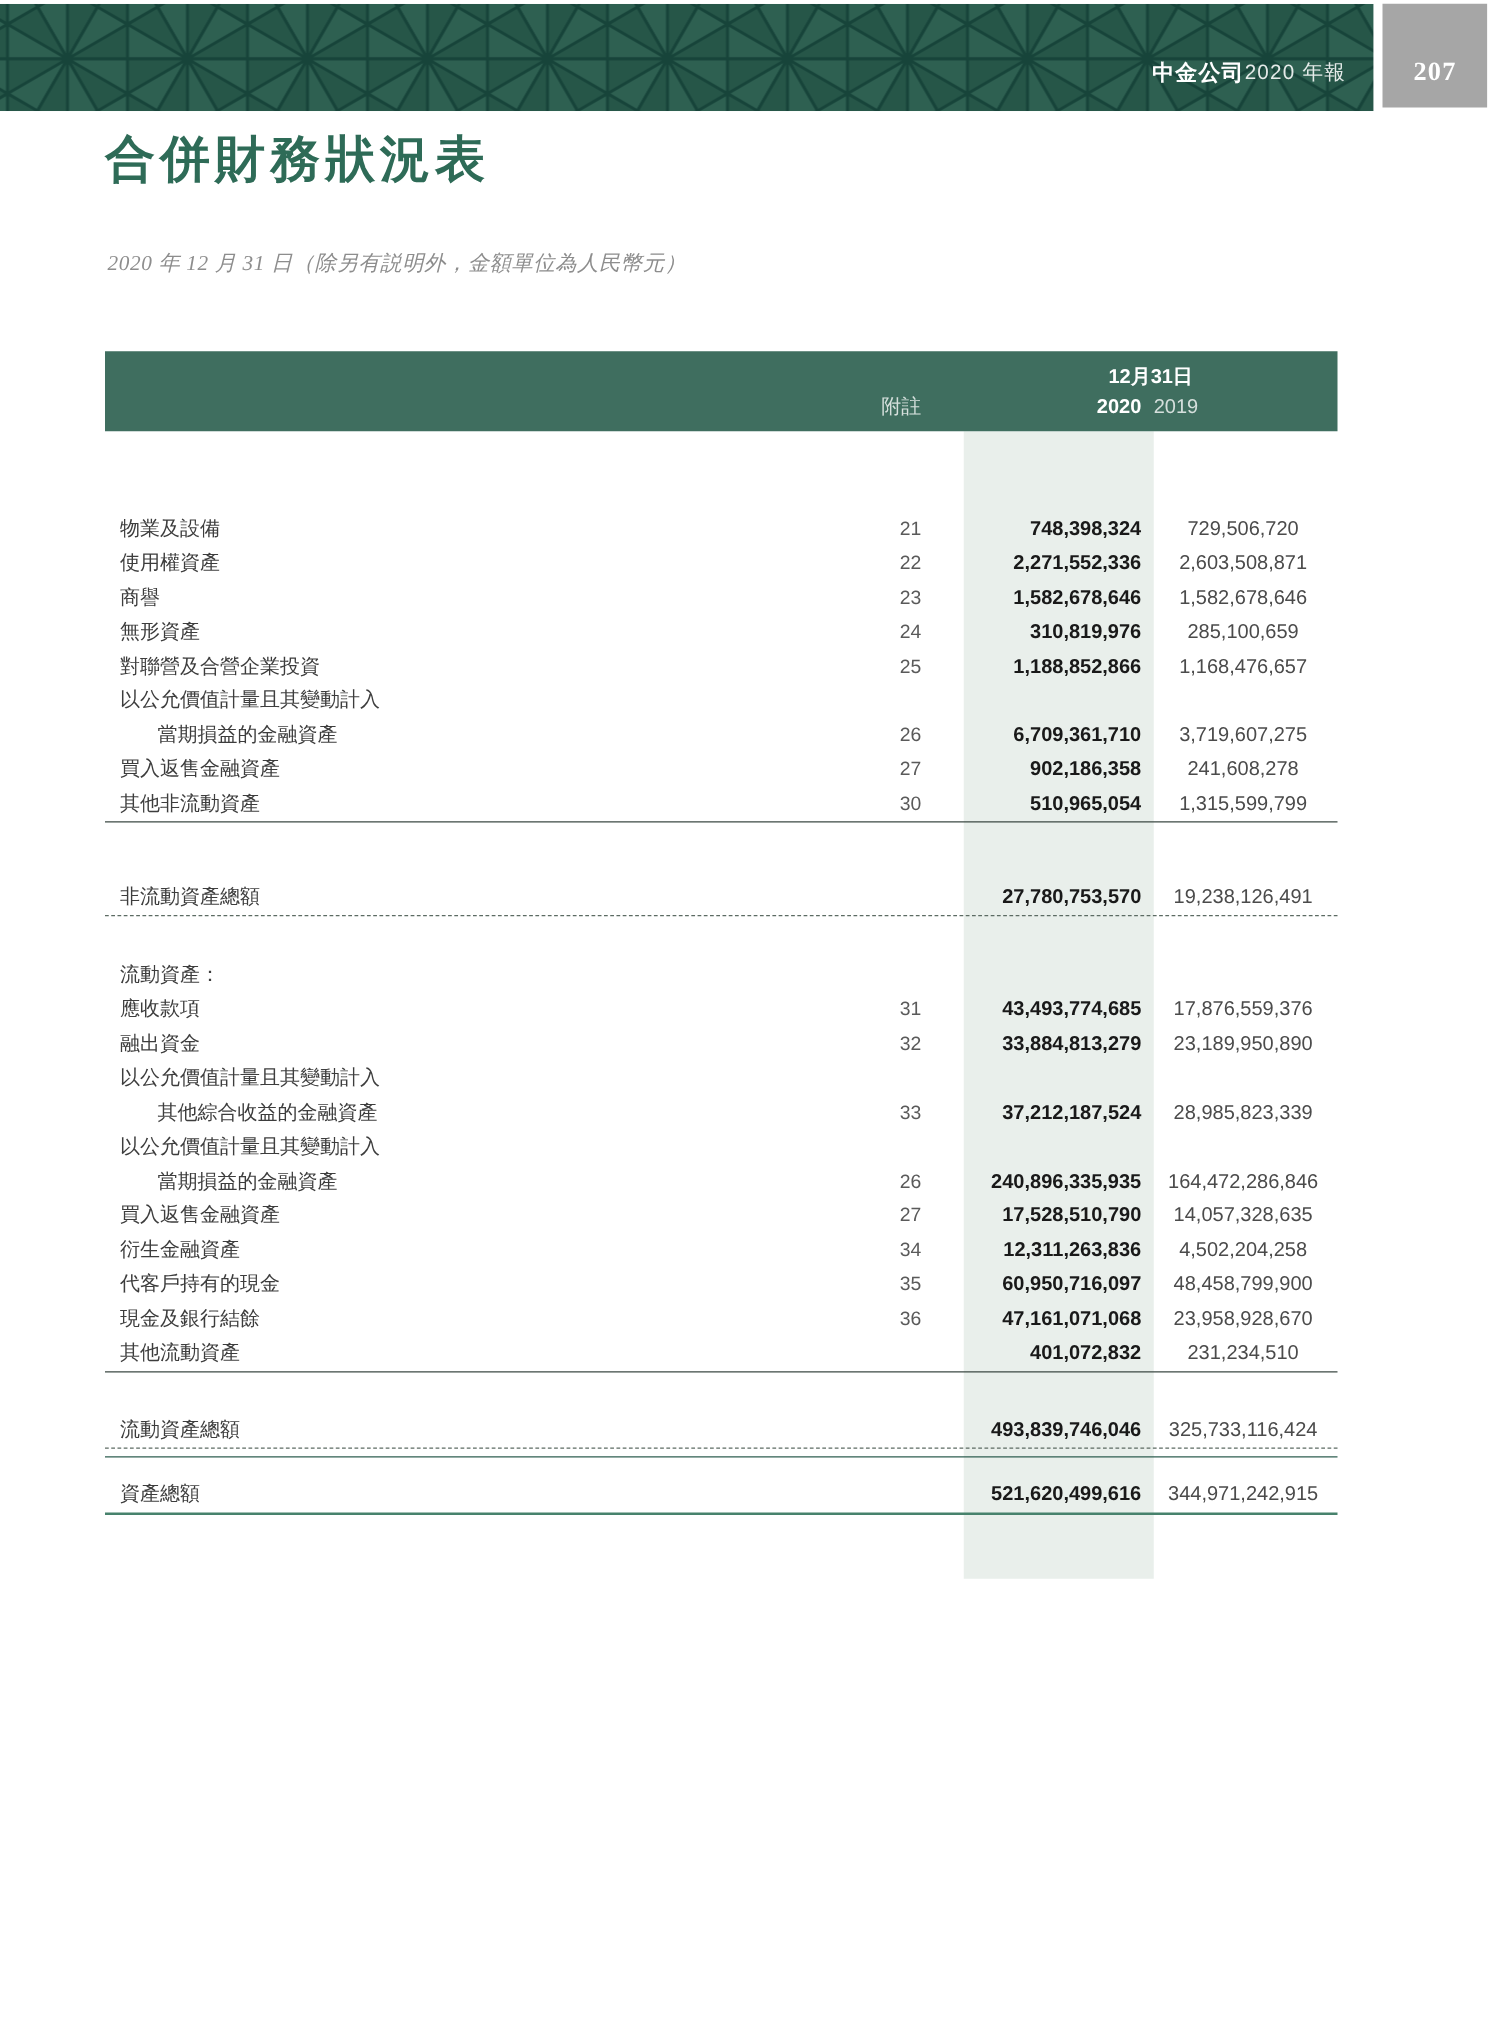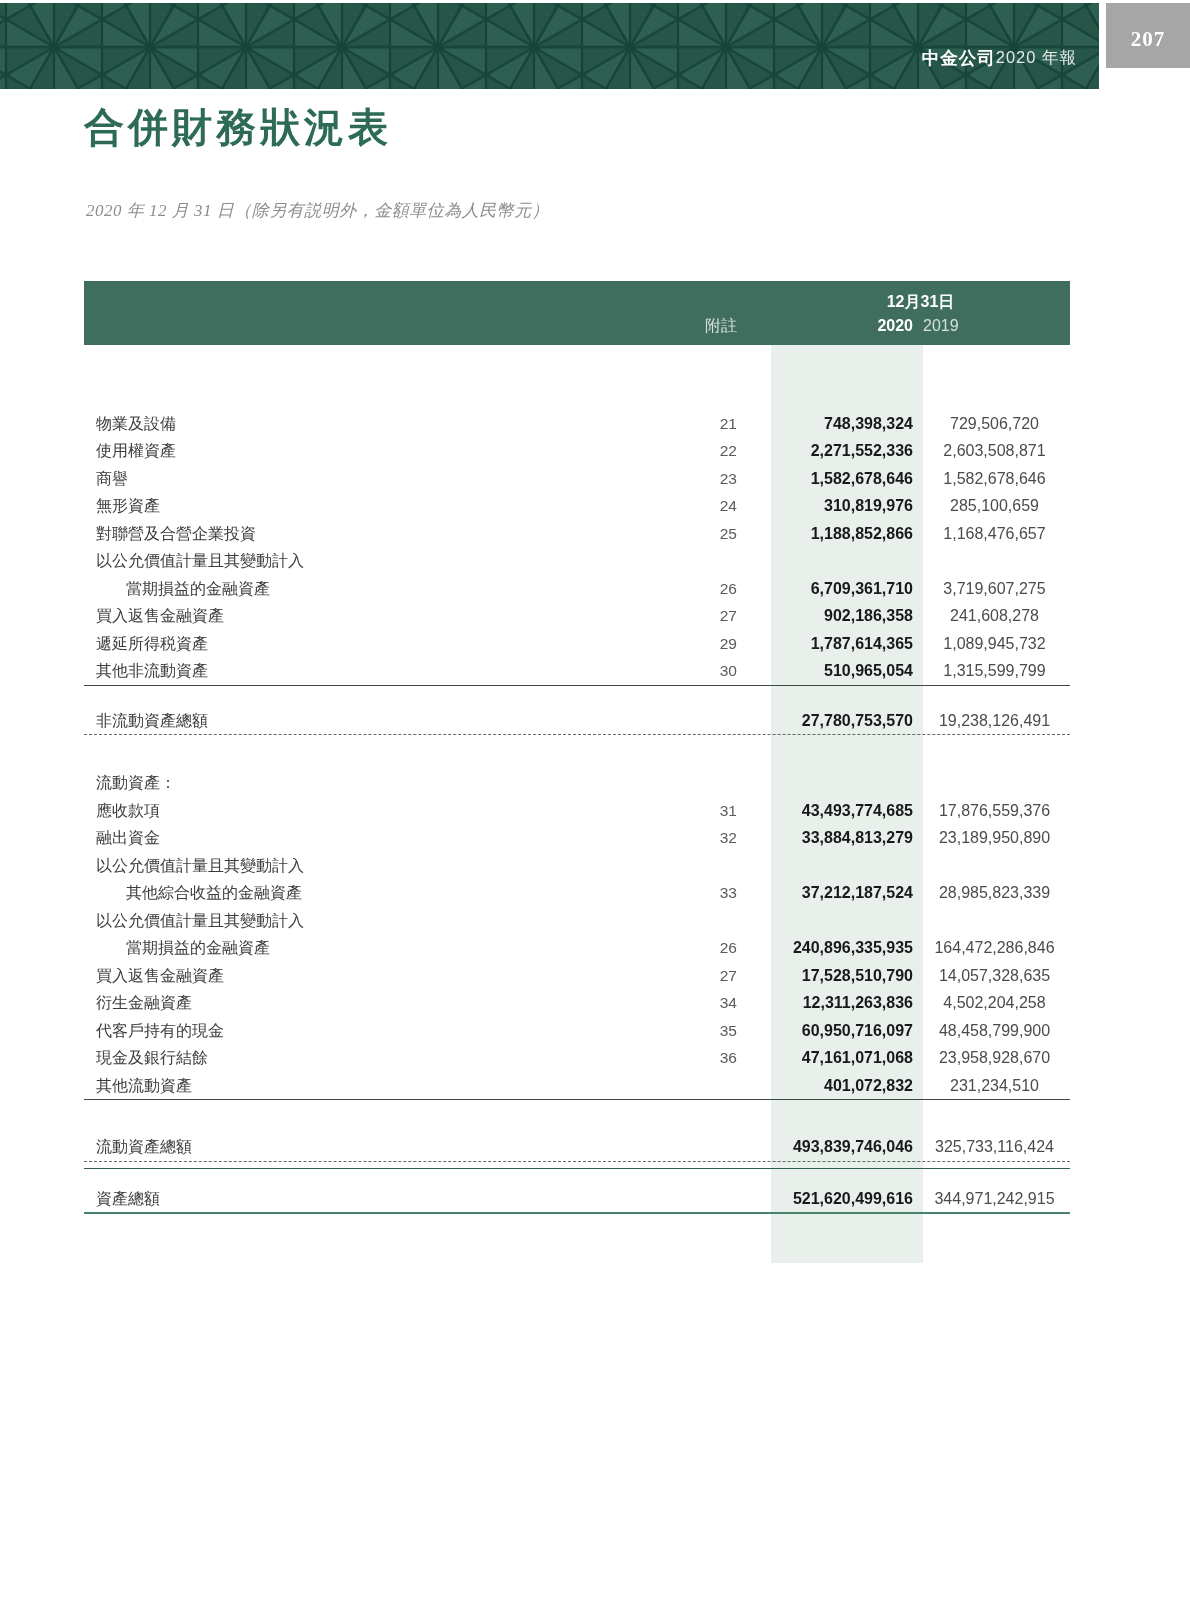--- a/index.html
+++ b/index.html
@@ -7,21 +7,21 @@
         font-family:"Liberation Sans", sans-serif;}
 
   
   .banner{position:absolute;left:0;top:3px;width:1099px;height:86px;overflow:hidden;}
   .banner svg{display:block;}
   .banner-text{position:absolute;right:22px;top:0;height:100%;display:flex;align-items:center;
                padding-top:24px;box-sizing:border-box;}
   .b-company{color:#ffffff;font-size:17.5px;font-weight:700;letter-spacing:1px;}
   .b-year{color:rgba(255,255,255,0.88);font-size:16.5px;font-weight:400;letter-spacing:1px;}
 
-  .pagenum{position:absolute;left:1106px;top:3px;width:84px;height:65px;background:#a6a6a6;
+  .pagenum{position:absolute;left:1106px;top:3px;width:84px;height:83px;background:#a6a6a6;
            display:flex;justify-content:center;align-items:flex-end;padding-bottom:16px;box-sizing:border-box;}
   .pagenum span{color:#ffffff;font-family:"Liberation Serif", serif;font-size:21px;font-weight:600;letter-spacing:1px;}
 
   
   .title{position:absolute;left:84px;top:100px;margin:0;font-family:"Liberation Serif", serif;
          font-size:40px;font-weight:600;color:#2e6b57;letter-spacing:4px;}
   .subtitle{position:absolute;left:86px;top:199px;font-family:"Liberation Serif", serif;
             font-style:italic;font-size:17px;color:#8d8d8d;letter-spacing:0.5px;}
 
   
@@ -154,35 +154,28 @@
     <span class="c-v2020">6,709,361,710</span>
     <span class="c-v2019">3,719,607,275</span>
   </div>
         <div class="row t-item">
     <span class="c-label">買入返售金融資產</span>
     <span class="c-note">27</span>
     <span class="c-gap"></span>
     <span class="c-v2020">902,186,358</span>
     <span class="c-v2019">241,608,278</span>
   </div>
-        <div class="row t-item">
-    <span class="c-label">遞延所得税資產</span>
-    <span class="c-note">29</span>
-    <span class="c-gap"></span>
-    <span class="c-v2020">1,787,614,365</span>
-    <span class="c-v2019">1,089,945,732</span>
-  </div>
         <div class="row t-item rule-solid">
     <span class="c-label">其他非流動資產</span>
     <span class="c-note">30</span>
     <span class="c-gap"></span>
     <span class="c-v2020">510,965,054</span>
     <span class="c-v2019">1,315,599,799</span>
   </div>
-        <div class="row t-total rule-dashed" style="margin-top: 21px;">
+        <div class="row t-total rule-dashed" style="margin-top: 46px;">
     <span class="c-label">非流動資產總額</span>
     <span class="c-note"></span>
     <span class="c-gap"></span>
     <span class="c-v2020">27,780,753,570</span>
     <span class="c-v2019">19,238,126,491</span>
   </div>
         <div class="row t-section" style="margin-top: 34px;">
     <span class="c-label">流動資產：</span>
     <span class="c-note"></span>
     <span class="c-gap"></span>

